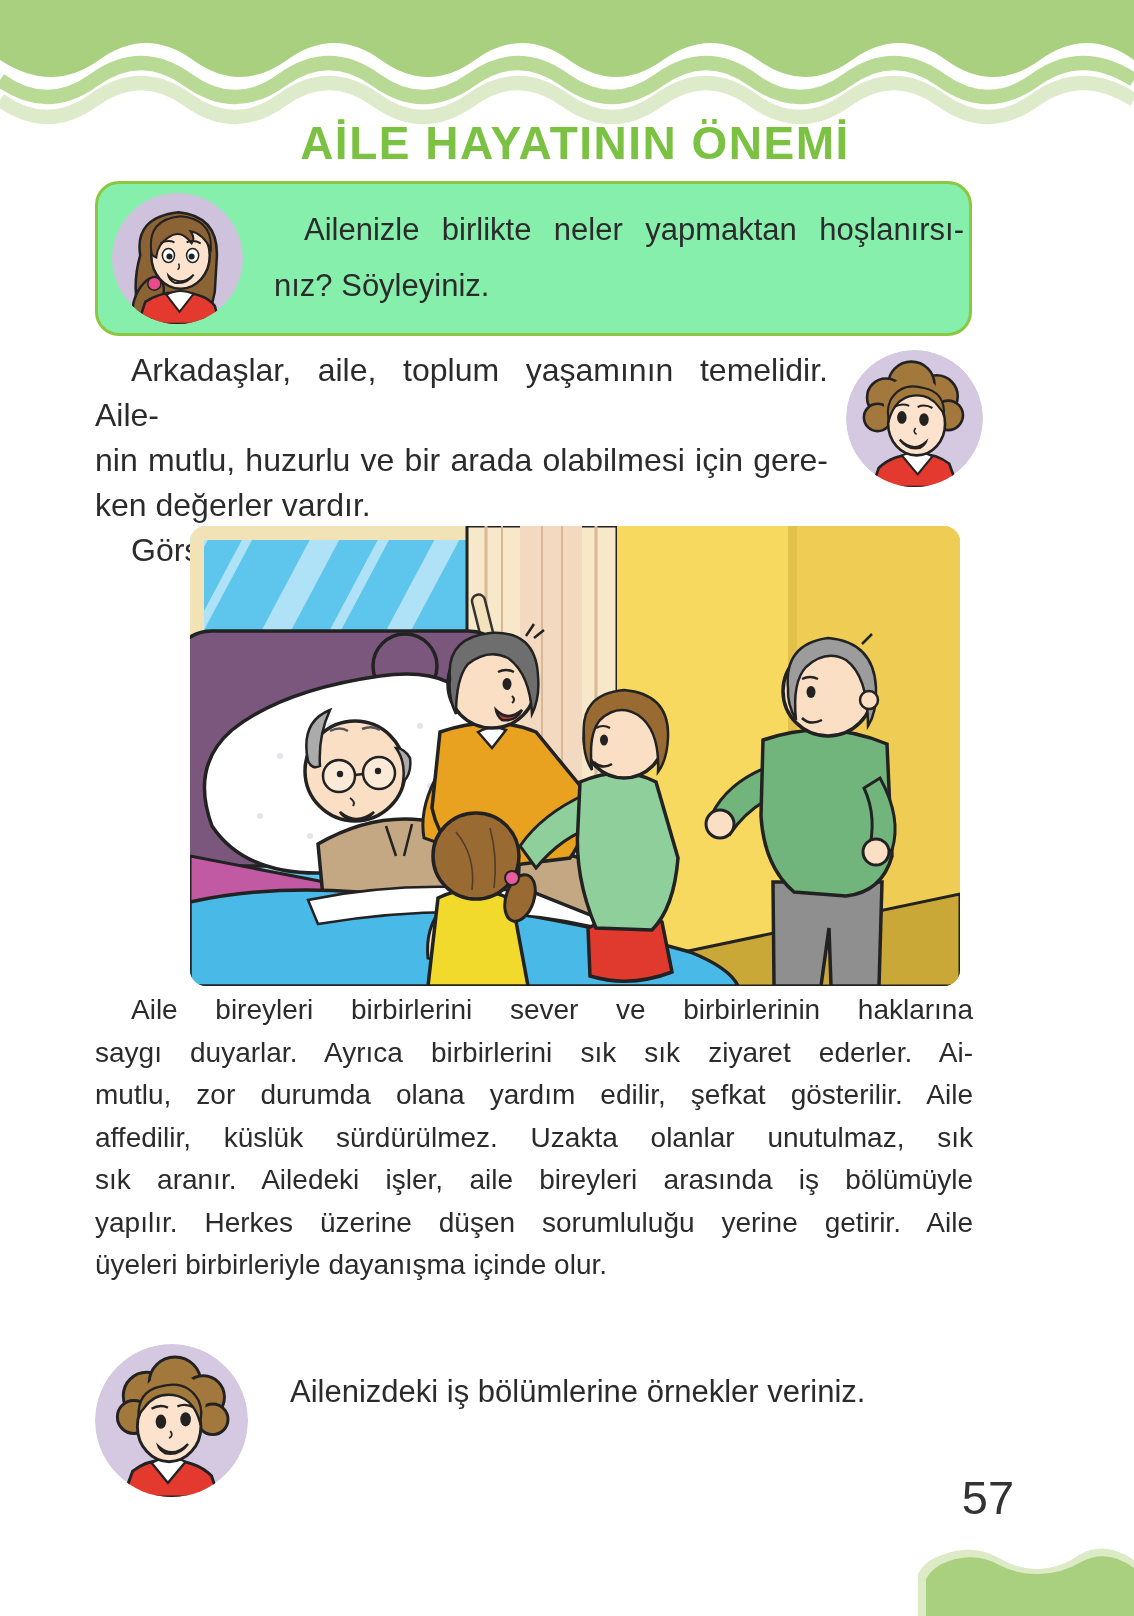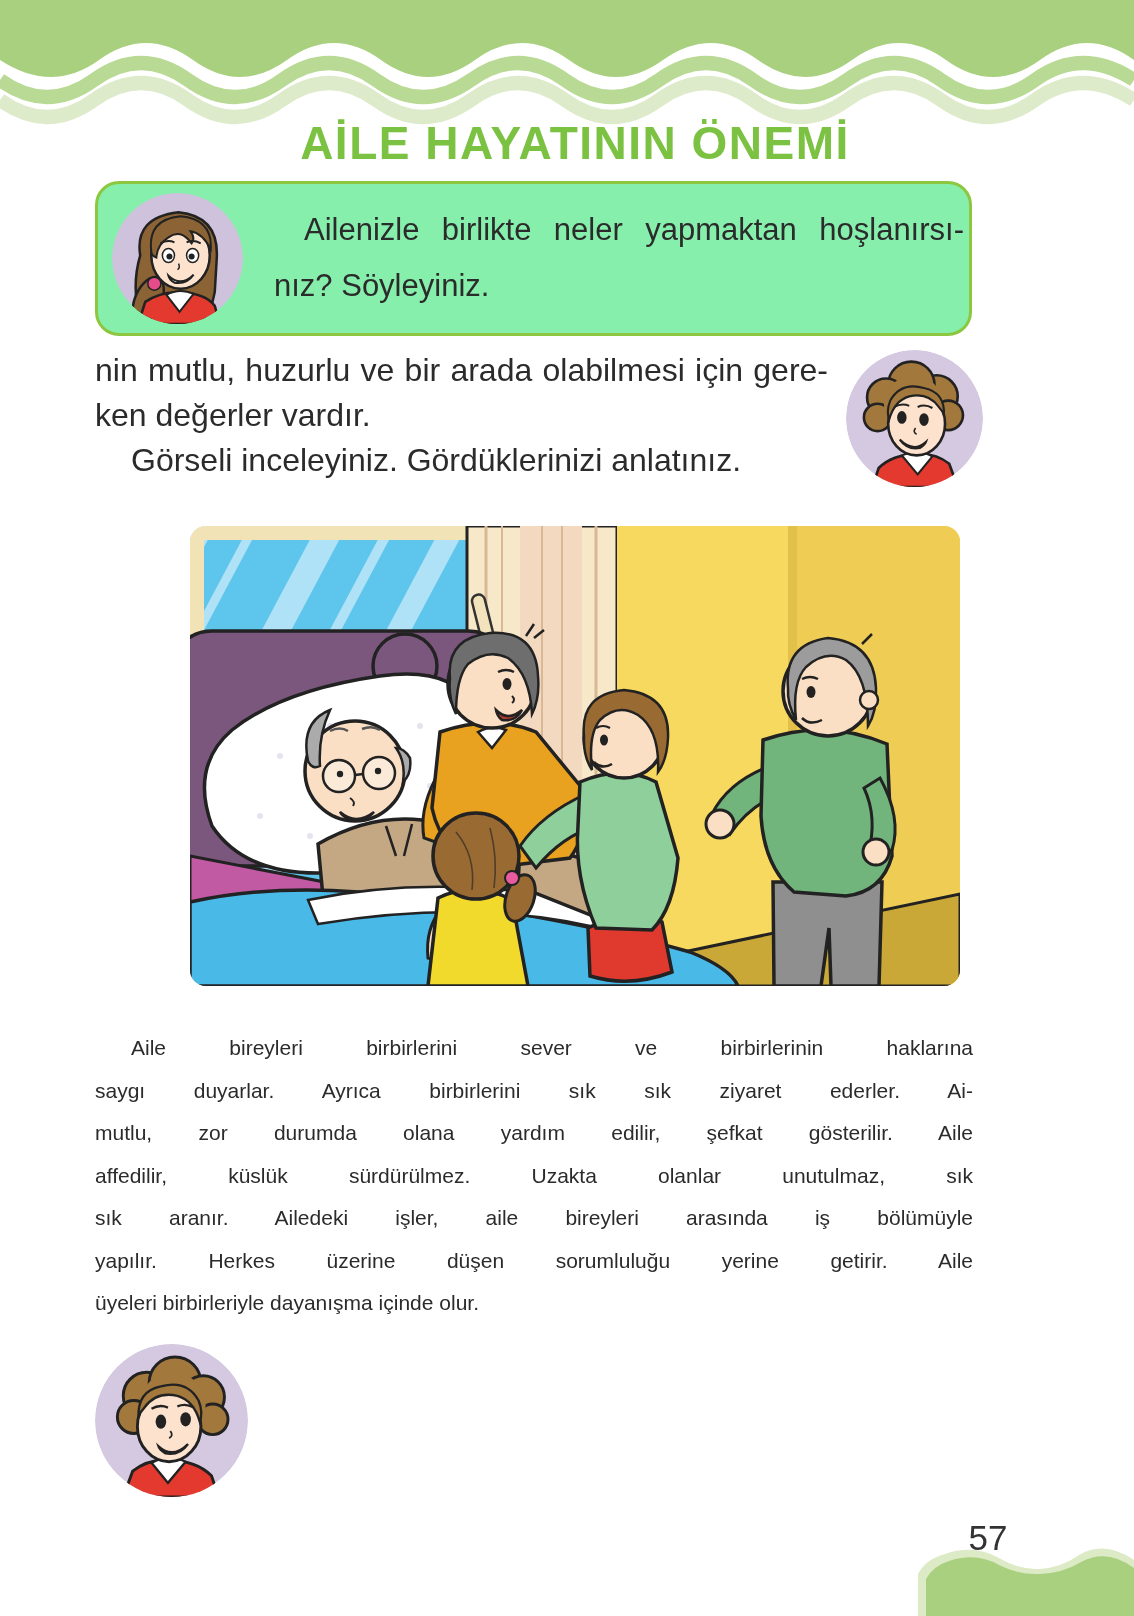--- a/index.html
+++ b/index.html
@@ -41,30 +41,30 @@
     left:95px;top:348px;width:733px;
     font-size:32px;line-height:45px;
   }
   .boy-avatar-top{left:846px;top:350px;width:137px;height:137px;}
   .illustration{
     left:190px;top:526px;width:770px;height:460px;
     border-radius:16px;overflow:hidden;
   }
   .bodytext{
     left:95px;top:989px;width:878px;
-    font-size:21px;line-height:42.5px;margin-top:38px;
+    font-size:28px;line-height:42.5px;
   }
   .boy-avatar-bottom{left:95px;top:1344px;width:153px;height:153px;}
   .task-text{
     left:290px;top:1374px;width:700px;
     font-size:31px;
   }
   .page-number{
     left:952px;top:1470px;width:72px;
-    text-align:center;font-size:35px;color:#333;margin-top:48px;
+    text-align:center;font-size:47px;color:#333;
   }
   .corner-wave{right:0;bottom:0;width:216px;height:88px;}
 </style>
 </head>
 <body>
 
 <div class="page">
 
   <svg class="abs top-waves" viewBox="0 0 1134 130" aria-hidden="true">
     <path d="M0 0 H1134 V60 q-47 -34 -94 0 q-47 34 -94 0 q-47 -34 -94 0 q-47 34 -94 0 q-47 -34 -95 0 q-47 34 -94 0 q-47 -34 -94 0 q-47 34 -94 0 q-47 -34 -94 0 q-47 34 -94 0 q-47 -34 -94 0 q-47 34 -99 0 Z" fill="#a9d07f"></path>
@@ -102,20 +102,21 @@
         <path d="M56 82 Q68 94 81 81 Q74 91 62 89 Q57 86 56 82 Z" fill="#fff" stroke="#222" stroke-width="2"></path>
       </g>
     </svg>
     <div class="qtext">
       <div class="textline jl" style="text-indent:30px;">Ailenizle birlikte neler yapmaktan hoşlanırsı-</div>
       <div class="textline">nız? Söyleyiniz.</div>
     </div>
   </div>
 
   <div class="abs intro">
+    <div class="textline jl ind">Arkadaşlar, aile, toplum yaşamının temelidir. Aile-</div>
     <div class="textline jl">nin mutlu, huzurlu ve bir arada olabilmesi için gere-</div>
     <div class="textline">ken değerler vardır.</div>
     <div class="textline ind">Görseli inceleyiniz. Gördüklerinizi anlatınız.</div>
   </div>
 
   <svg class="abs boy-avatar-top" viewBox="0 0 130 130" aria-hidden="true">
     <defs>
         <clipPath id="bclip1">
           <circle cx="65" cy="65" r="65"></circle>
         </clipPath>
@@ -281,20 +282,21 @@
       <ellipse cx="63" cy="70" rx="27" ry="30" fill="#fde2ce" stroke="#222" stroke-width="2.5"></ellipse>
       <path d="M37 62 Q36 40 56 36 Q78 30 88 48 Q92 58 89 66 Q84 48 70 44 Q52 40 42 54 Q38 58 37 62 Z" fill="#a2783d" stroke="#222" stroke-width="2"></path>
       <ellipse cx="56" cy="66" rx="4.5" ry="6" fill="#222"></ellipse>
       <ellipse cx="77" cy="64" rx="4.5" ry="6" fill="#222"></ellipse>
       <path d="M48 55 Q55 51 62 54" fill="none" stroke="#222" stroke-width="2"></path>
       <path d="M70 53 Q77 50 84 54" fill="none" stroke="#222" stroke-width="2"></path>
       <path d="M64 74 Q67 78 63 80" fill="none" stroke="#222" stroke-width="1.5"></path>
       <path d="M54 87 Q66 98 79 85 Q72 95 60 93 Q55 90 54 87 Z" fill="#fff" stroke="#222" stroke-width="2"></path>
     </g>
   </svg>
+  <div class="abs task-text">Ailenizdeki iş bölümlerine örnekler veriniz.</div>
 
   <div class="abs page-number">57</div>
 
   <svg class="abs corner-wave" viewBox="0 0 216 88" aria-hidden="true">
     <path d="M0 88 V46 Q8 31 27 26 Q56 16 81 30 Q101 42 121 41 Q143 40 161 27 Q187 12 216 32 V88 Z" fill="#dceac6"></path>
     <path d="M8 88 V51 Q15 38 31 33 Q58 24 81 37 Q101 47 122 46 Q145 45 163 34 Q189 20 216 40 V88 Z" fill="#a9d07f"></path>
   </svg>
 
 </div>
 

